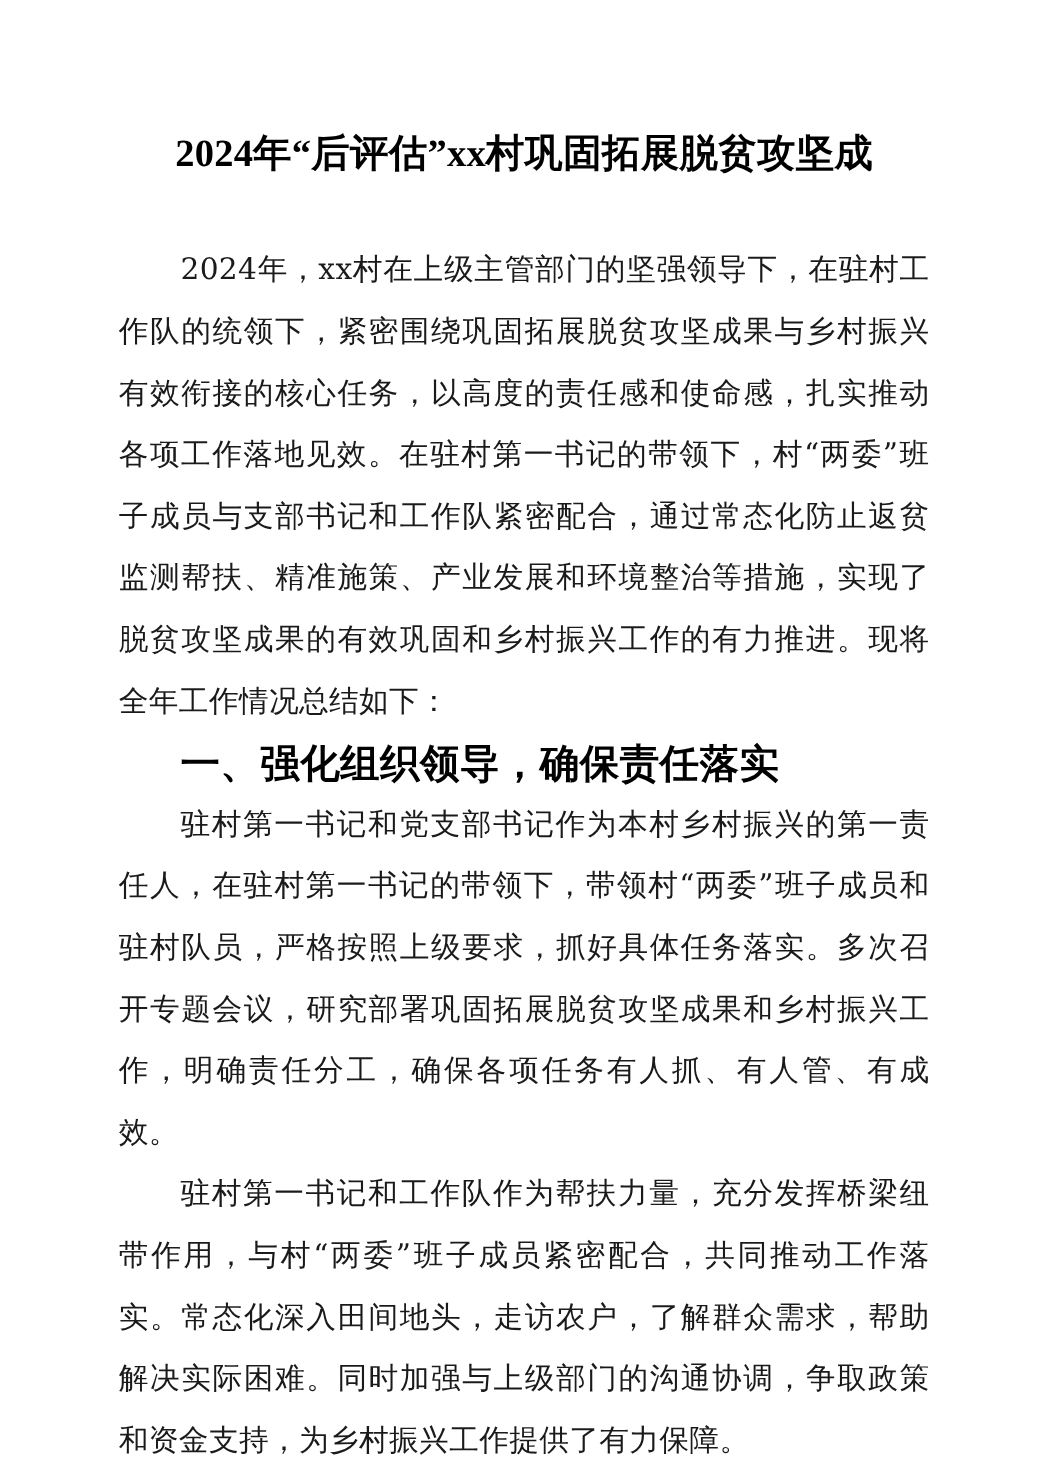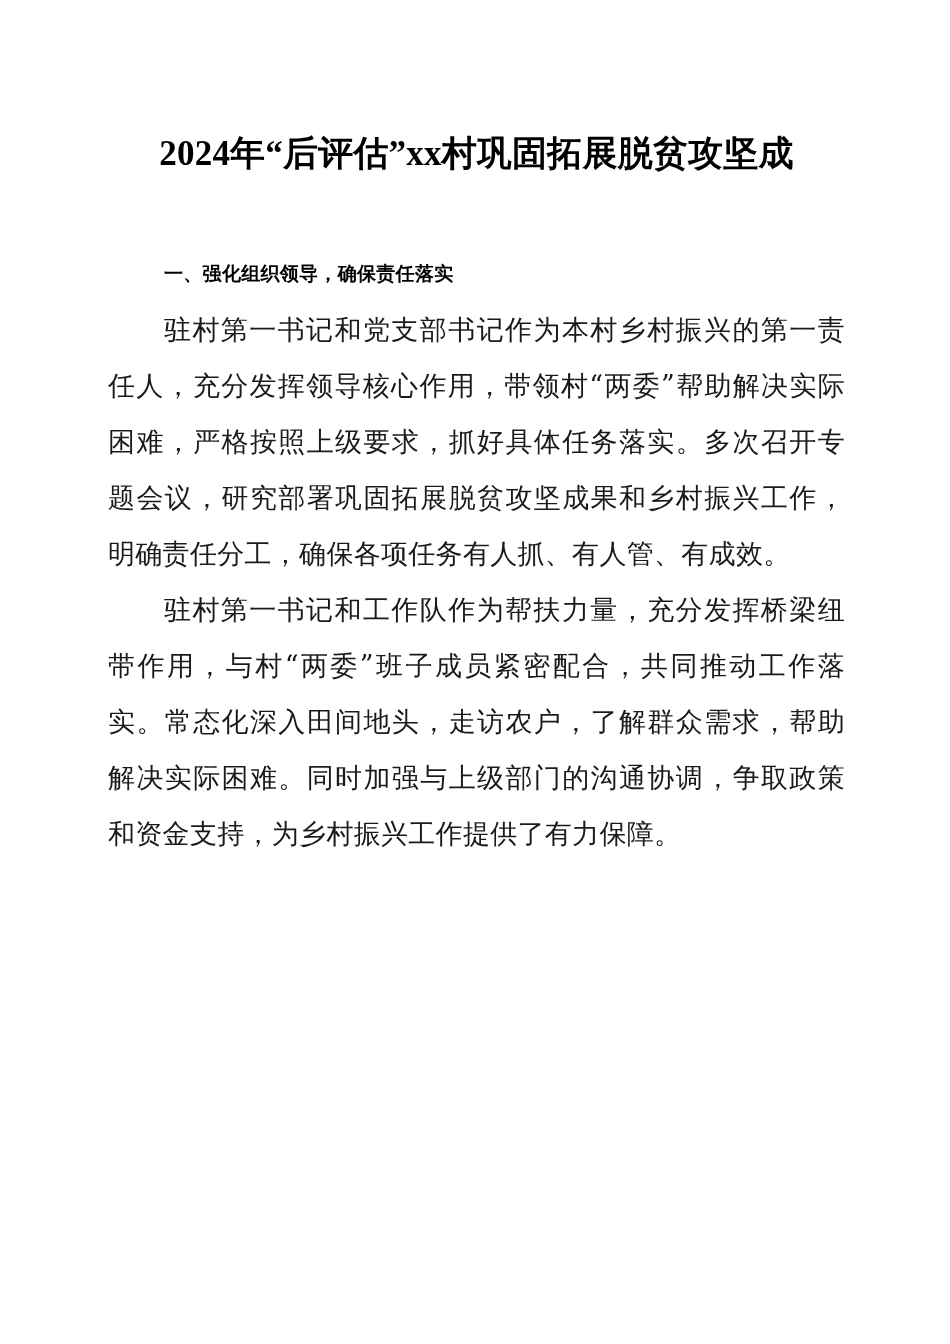--- a/index.html
+++ b/index.html
@@ -27,21 +27,21 @@
 
   .content {
     position: absolute;
     left: 108px;
     top: 0;
     width: 737px;
   }
 
   
   .doc-title {
-    margin: 16px;
+    margin: 2px;
     padding-top: 110px;
     font-family: "Liberation Serif", "DejaVu Serif", serif;
     font-weight: bold;
     font-size: 35px;
     line-height: 56px;
     text-align: center;
     letter-spacing: 0.2px;
     color: #000000;
   }
 
@@ -62,21 +62,21 @@
     color: #1a1a1a;
     letter-spacing: 0.3px;
     word-break: break-all;
   }
 
   
   .section-heading {
     margin: 0;
     font-family: "Liberation Sans", "DejaVu Sans", sans-serif;
     font-weight: bold;
-    font-size: 19px;
+    font-size: 36px;
     line-height: 56px;
     text-indent: 56px;
     text-align: left;
     color: #000000;
     letter-spacing: 0.3px;
   }
 </style>
 </head>
 <body>
 
@@ -84,22 +84,23 @@
   <div class="content">
 
     <h1 class="doc-title">
       <span>2024年“后评估”xx村巩固拓展脱贫攻坚成</span><br>
     </h1>
 
     <div class="title-spacer"></div>
 
     <div class="body">
 
+      <p class="para">2024年，xx村在上级主管部门的坚强领导下，在驻村工作队的统领下，紧密围绕巩固拓展脱贫攻坚成果与乡村振兴有效衔接的核心任务，以高度的责任感和使命感，扎实推动各项工作落地见效。在驻村第一书记的带领下，村“两委”班子成员与支部书记和工作队紧密配合，通过常态化防止返贫监测帮扶、精准施策、产业发展和环境整治等措施，实现了脱贫攻坚成果的有效巩固和乡村振兴工作的有力推进。现将全年工作情况总结如下：</p>
 
       <p class="section-heading">一、强化组织领导，确保责任落实</p>
 
-      <p class="para">驻村第一书记和党支部书记作为本村乡村振兴的第一责任人，充分发挥领导核心作用，带领村“两委”帮助解决实际困难，严格按照上级要求，抓好具体任务落实。多次召开专题会议，研究部署巩固拓展脱贫攻坚成果和乡村振兴工作，明确责任分工，确保各项任务有人抓、有人管、有成效。</p>
+      <p class="para">驻村第一书记和党支部书记作为本村乡村振兴的第一责任人，在驻村第一书记的带领下，带领村“两委”班子成员和驻村队员，严格按照上级要求，抓好具体任务落实。多次召开专题会议，研究部署巩固拓展脱贫攻坚成果和乡村振兴工作，明确责任分工，确保各项任务有人抓、有人管、有成效。</p>
 
       <p class="para">驻村第一书记和工作队作为帮扶力量，充分发挥桥梁纽带作用，与村“两委”班子成员紧密配合，共同推动工作落实。常态化深入田间地头，走访农户，了解群众需求，帮助解决实际困难。同时加强与上级部门的沟通协调，争取政策和资金支持，为乡村振兴工作提供了有力保障。</p>
 
     </div>
   </div>
 </div>
 
 </body></html>

